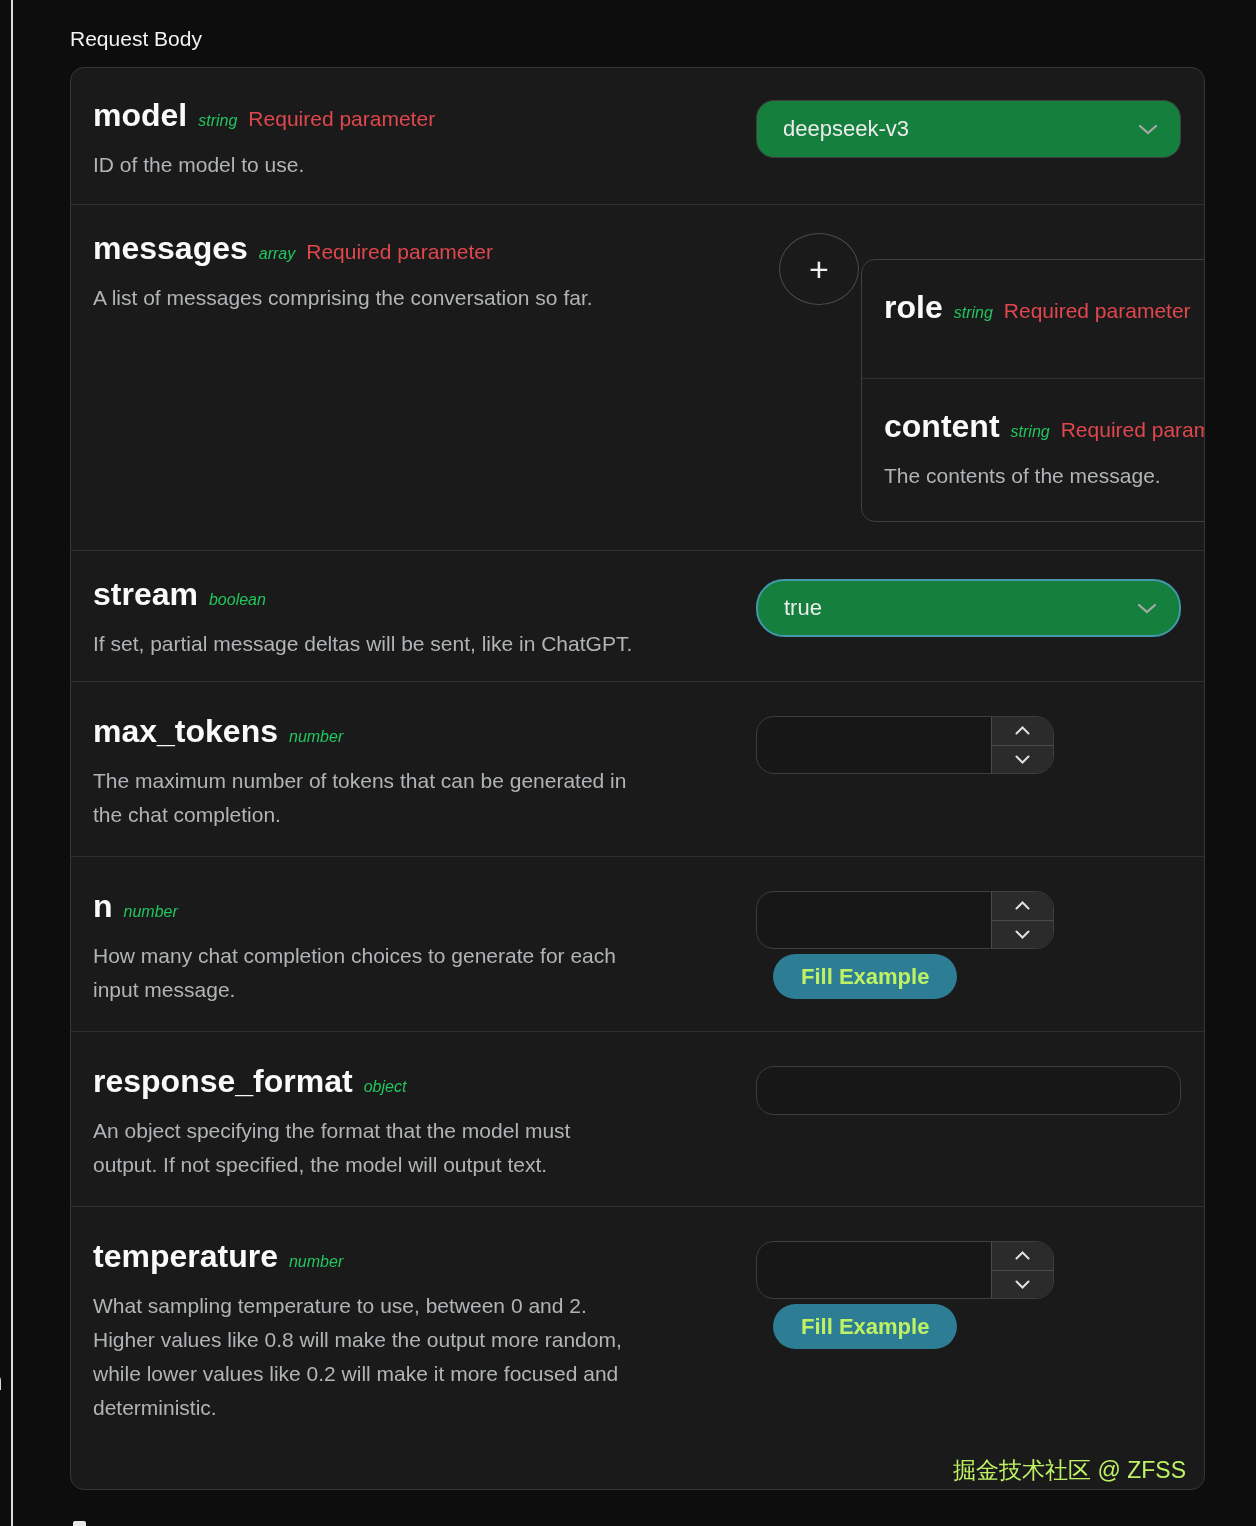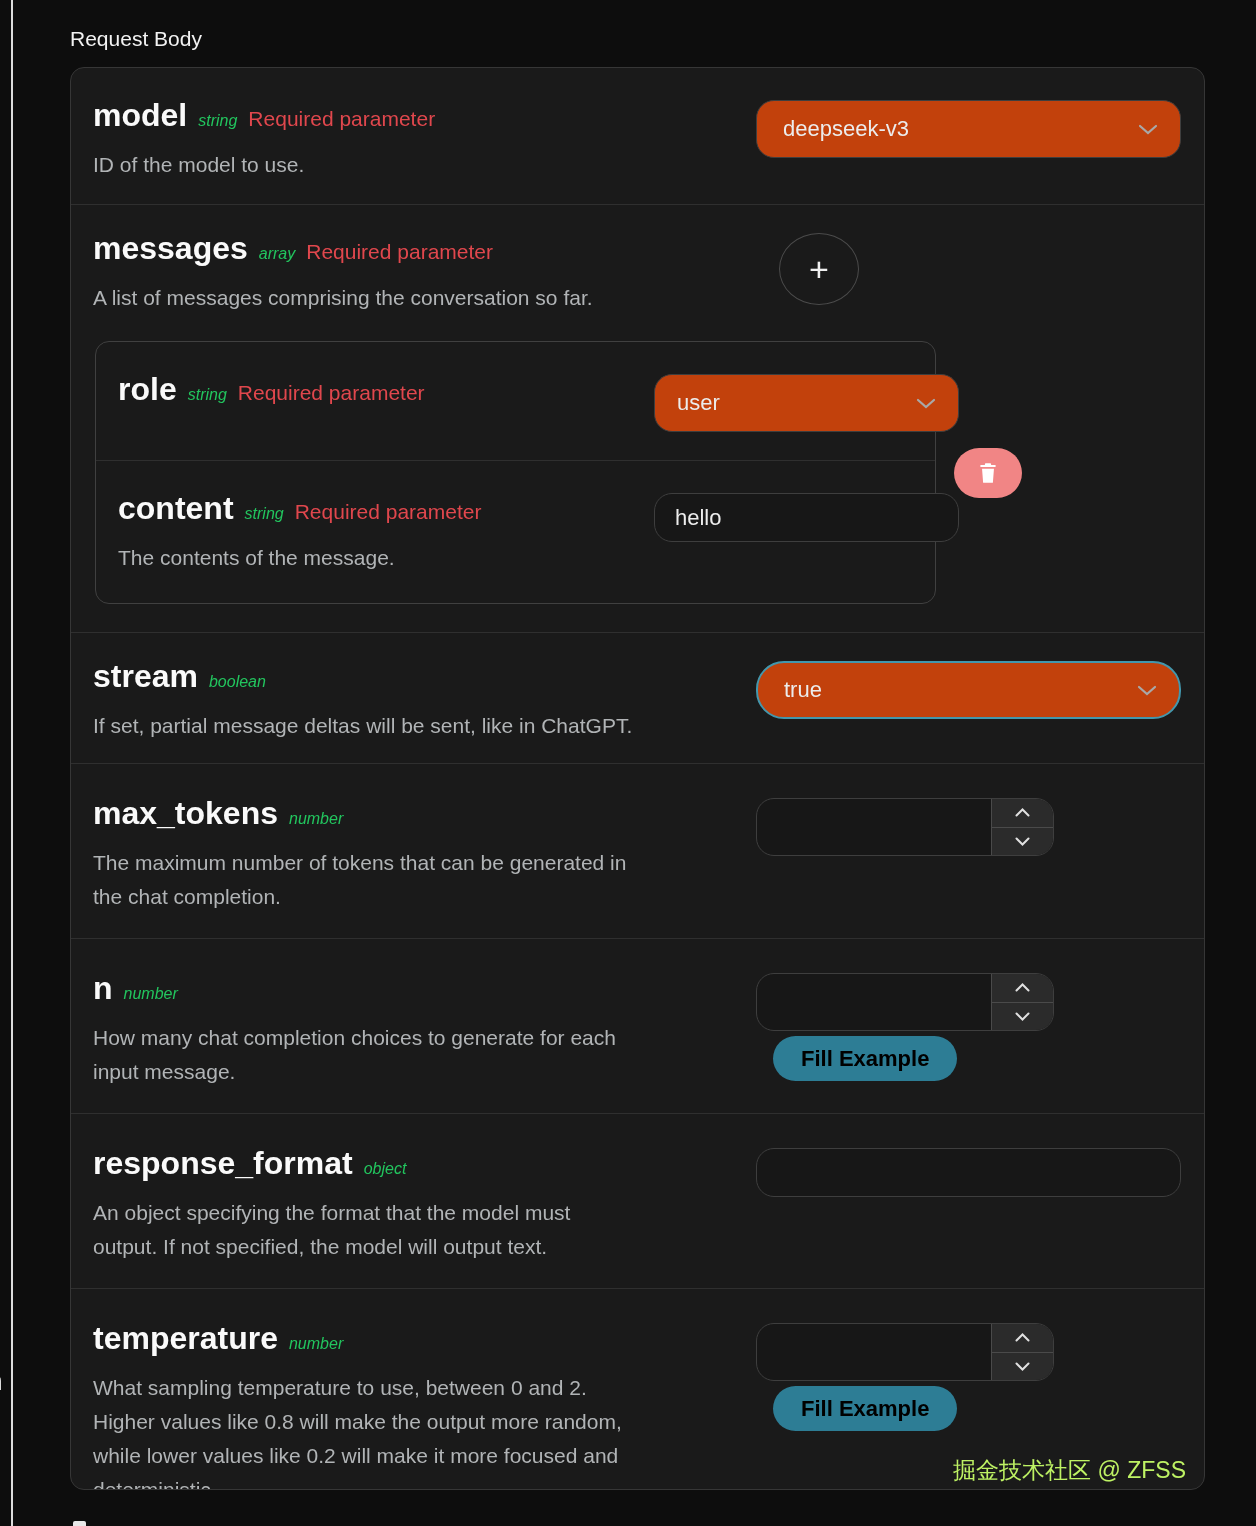--- a/index.html
+++ b/index.html
@@ -19,36 +19,36 @@
   .page-title { position: absolute; left: 70px; top: 27px; font-size: 21px; font-weight: 500; color: #f2f2f2; }
 
   .panel {
     position: absolute; left: 70px; top: 67px; width: 1135px; height: 1423px;
     background: #1a1a1a; border: 1px solid #363636; border-radius: 14px;
     overflow: hidden;
   }
   .row { display: flex; padding: 34px 23px 24px 22px; }
   .row + .row { border-top: 1px solid #2f2f2f; }
   .row.r1 { padding-top: 32px; padding-bottom: 22px; }
-  .row.r2 { padding-top: 28px; padding-bottom: 28px; flex-direction: column; }
+  .row.r2 { padding-top: 28px; padding-bottom: 28px; flex-direction: row; }
   .row.r3 { padding-top: 28px; padding-bottom: 20px; }
 
   .left { width: 640px; flex: none; }
   .name-line { display: flex; align-items: baseline; gap: 11px; white-space: nowrap; line-height: 30px; }
   .fname { font-size: 32px; font-weight: 700; color: #fafafa; }
   .ftype { font-size: 16px; color: #22c55e; font-style: italic; }
   .freq  { font-size: 21px; color: #e0474d; text-align: center; }
   .fdesc { margin-top: 12px; font-size: 21px; line-height: 34px; color: #b1b4b6; }
   .fdesc.single { white-space: nowrap; }
   .fdesc.multi  { white-space: pre-line; }
 
   .ctrl { margin-left: 23px; display: flex; flex-direction: column; align-items: flex-start; flex: none; }
 
   .select {
-    width: 425px; height: 58px; background: #c2410c;
+    width: 425px; height: 58px; background: #15803d;
     border: 1px solid #3e3e3e; border-radius: 18px;
     display: flex; align-items: center; padding: 0 22px 0 26px; cursor: pointer;
   }
   .select .val { flex: 1; font-size: 22px; color: #ececec; }
   .select.teal { border: 2px solid #4397ad; border-radius: 28px; }
   .select.small { width: 305px; padding-left: 22px; }
 
   .textinput {
     width: 305px; height: 49px; background: #171717; outline: none;
     border: 1px solid #3e3e3e; border-radius: 18px;
@@ -64,21 +64,21 @@
   .numfield { flex: 1; min-width: 0; background: transparent; border: none; outline: none;
     color: #ececec; font-size: 22px; font-family: inherit; padding: 0 16px; }
   .stepper { width: 62px; flex: none; background: #2b2b2b; border-left: 1px solid #4a4a4a;
     display: flex; flex-direction: column; }
   .step { flex: 1; display: flex; align-items: center; justify-content: center; cursor: pointer; }
   .step.up { border-bottom: 1px solid #4a4a4a; }
 
   .fillbtn {
     margin: 5px 0 0 17px; height: 45px; padding: 0 28px;
     background: #2d7d95; border: none; border-radius: 23px;
-    color: #000000; font-size: 22px; font-weight: 700; font-family: inherit; cursor: pointer;
+    color: #bef264; font-size: 22px; font-weight: 700; font-family: inherit; cursor: pointer;
   }
 
   .msg-header { display: flex; }
   .addbtn {
     margin-left: 23px; width: 80px; height: 72px; border-radius: 50%;
     background: transparent; border: 1px solid #4b4b4b;
     color: #f0f0f0; display: flex; align-items: center; justify-content: center; cursor: pointer;
   }
   .addbtn span { font-size: 34px; font-weight: 400; line-height: 1; }
   .msg-body { display: flex; align-items: center; margin: 26px 0 0 2px; }

